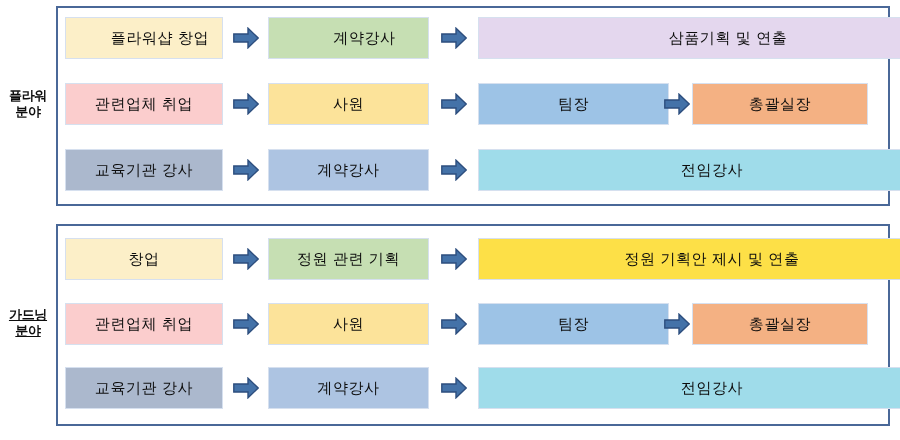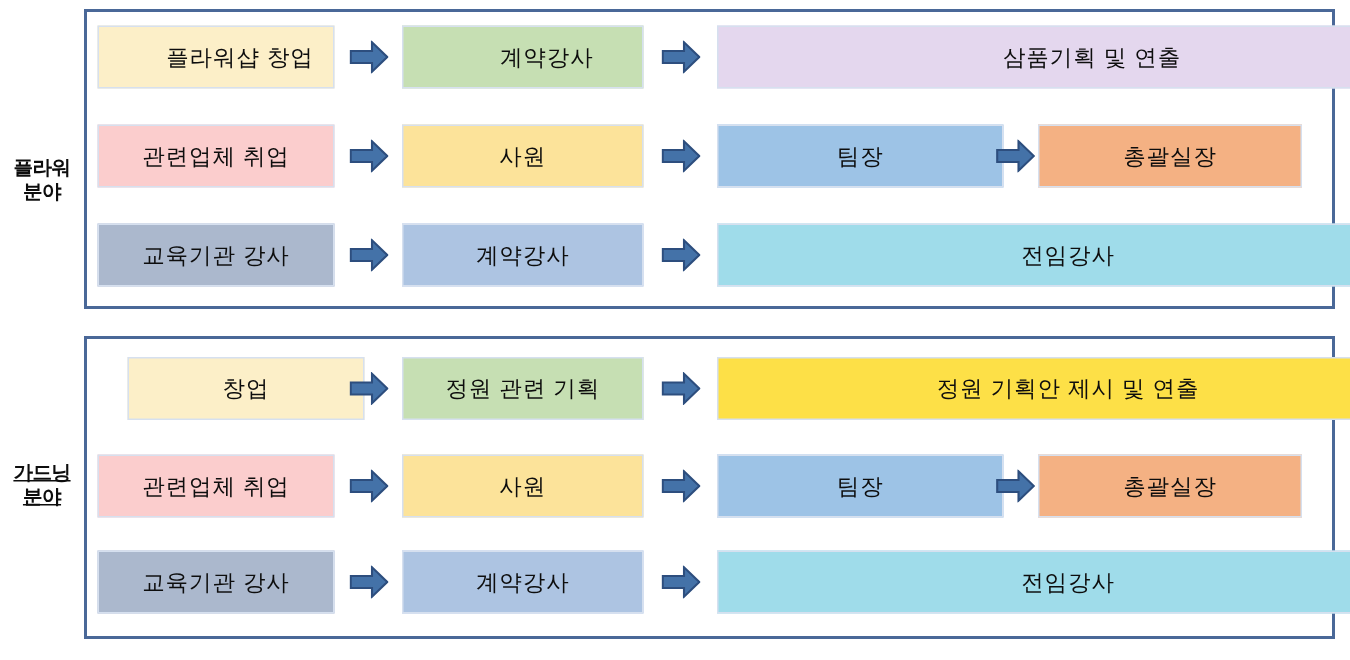--- a/index.html
+++ b/index.html
@@ -36,21 +36,21 @@
   .side-label {
     position: absolute;
     width: 56px;
     text-align: center;
     font-size: 13px;
     font-weight: bold;
     color: #0d0d0d;
     line-height: 1.25;
     letter-spacing: -0.3px;
   }
-  #label-flower { left: 0px; top: 88px; margin-top: 16px; }
+  #label-flower { left: 0px; top: 88px; }
   #label-garden { left: 0px; top: 307px; text-decoration: underline; }
   .side-label .ln { display: block; }
 
   
   .box {
     position: absolute;
     box-sizing: border-box;
     border: 1px solid #d6e0ef;
     display: flex;
     align-items: center;
@@ -156,21 +156,21 @@
   </div>
   <div class="box col3 r3" style="background: rgb(159, 220, 234);">전임강사</div>
 
   <div class="side-label" id="label-garden">
     <span class="ln">가드닝</span>
     <span class="ln">분야</span>
   </div>
 
   <div class="panel" id="panel-garden"></div>
 
-  <div class="box col1 g1" style="background: rgb(252, 239, 200); margin-left: 20px;">창업</div>
+  <div class="box col1 g1" style="background: rgb(252, 239, 200);">창업</div>
   <div class="arrow a-c1 ag1">
     <svg viewBox="0 0 26 22">
         <polygon points="0.8,7 15,7 15,1.2 25.2,11 15,20.8 15,15 0.8,15" fill="#4472a8" stroke="#2d4e7e" stroke-width="1.4" stroke-linejoin="miter"></polygon>
       </svg>
   </div>
   <div class="box col2 g1" style="background: rgb(198, 223, 179);">정원 관련 기획</div>
   <div class="arrow a-c2 ag1">
     <svg viewBox="0 0 26 22">
         <polygon points="0.8,7 15,7 15,1.2 25.2,11 15,20.8 15,15 0.8,15" fill="#4472a8" stroke="#2d4e7e" stroke-width="1.4" stroke-linejoin="miter"></polygon>
       </svg>

